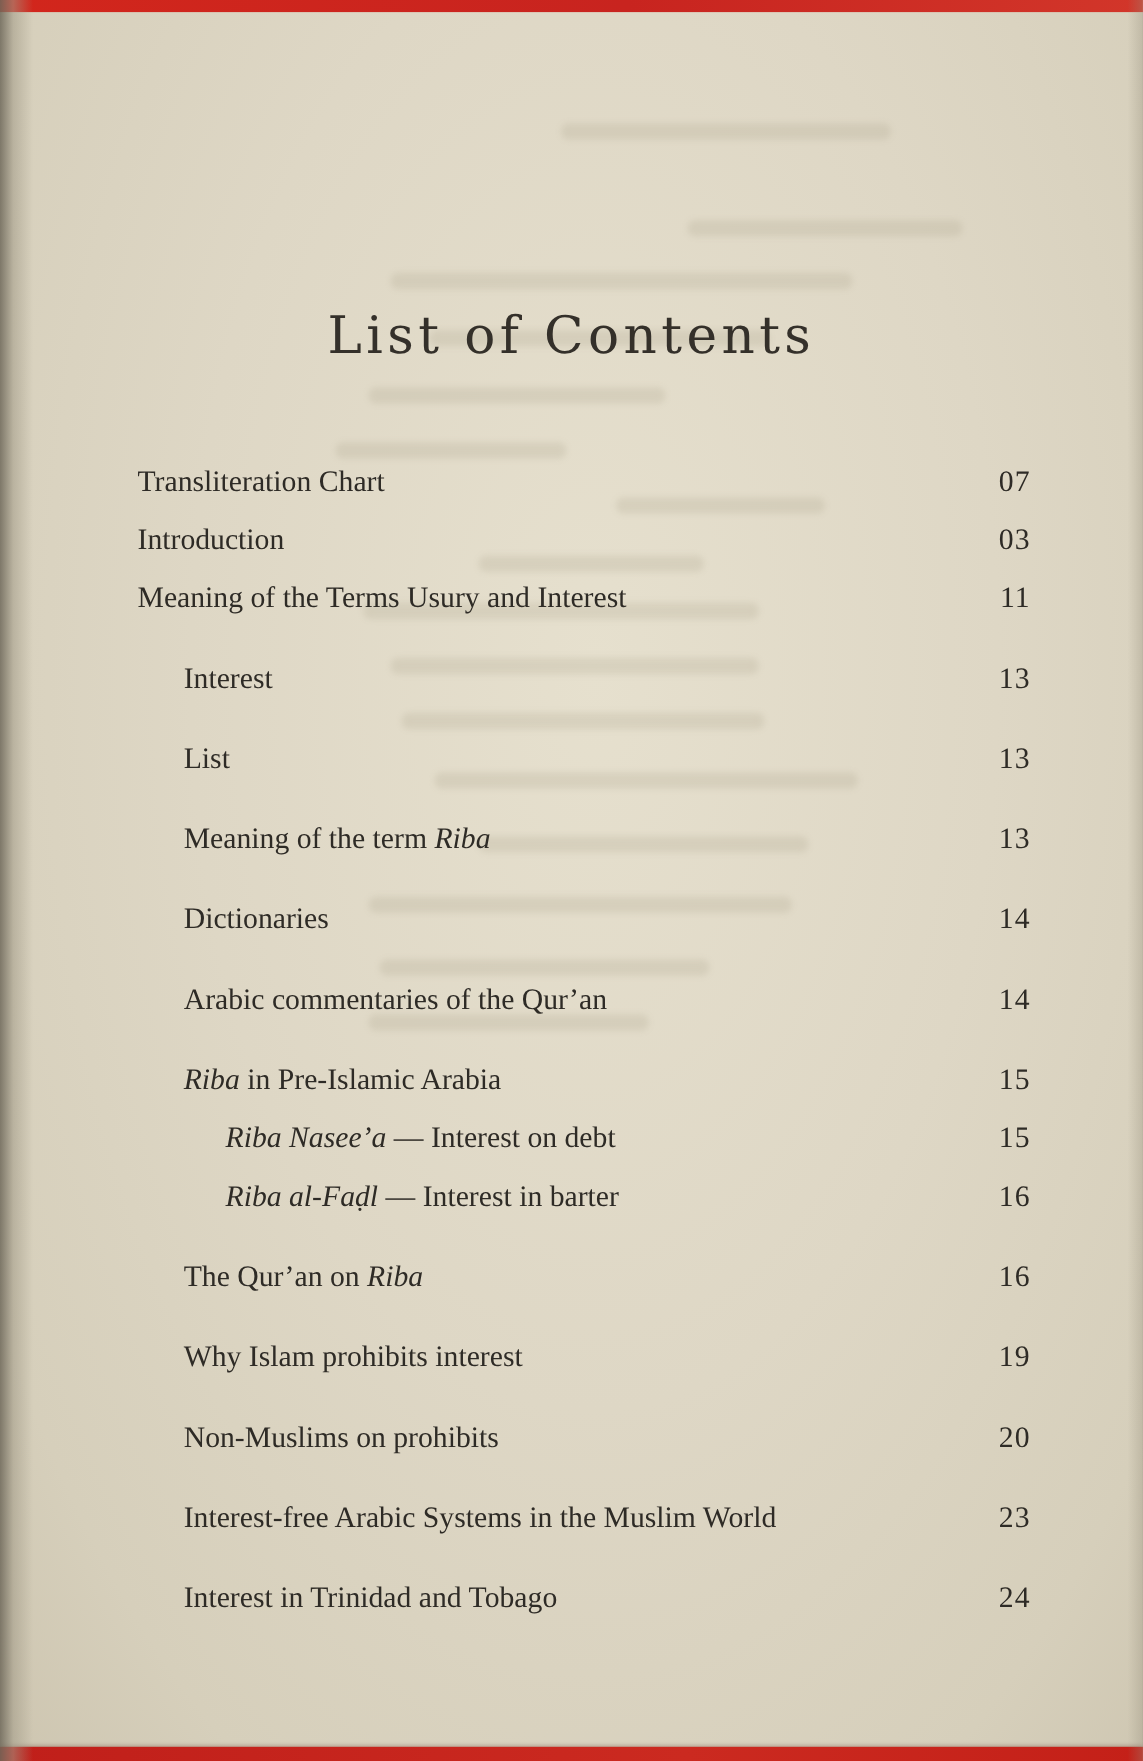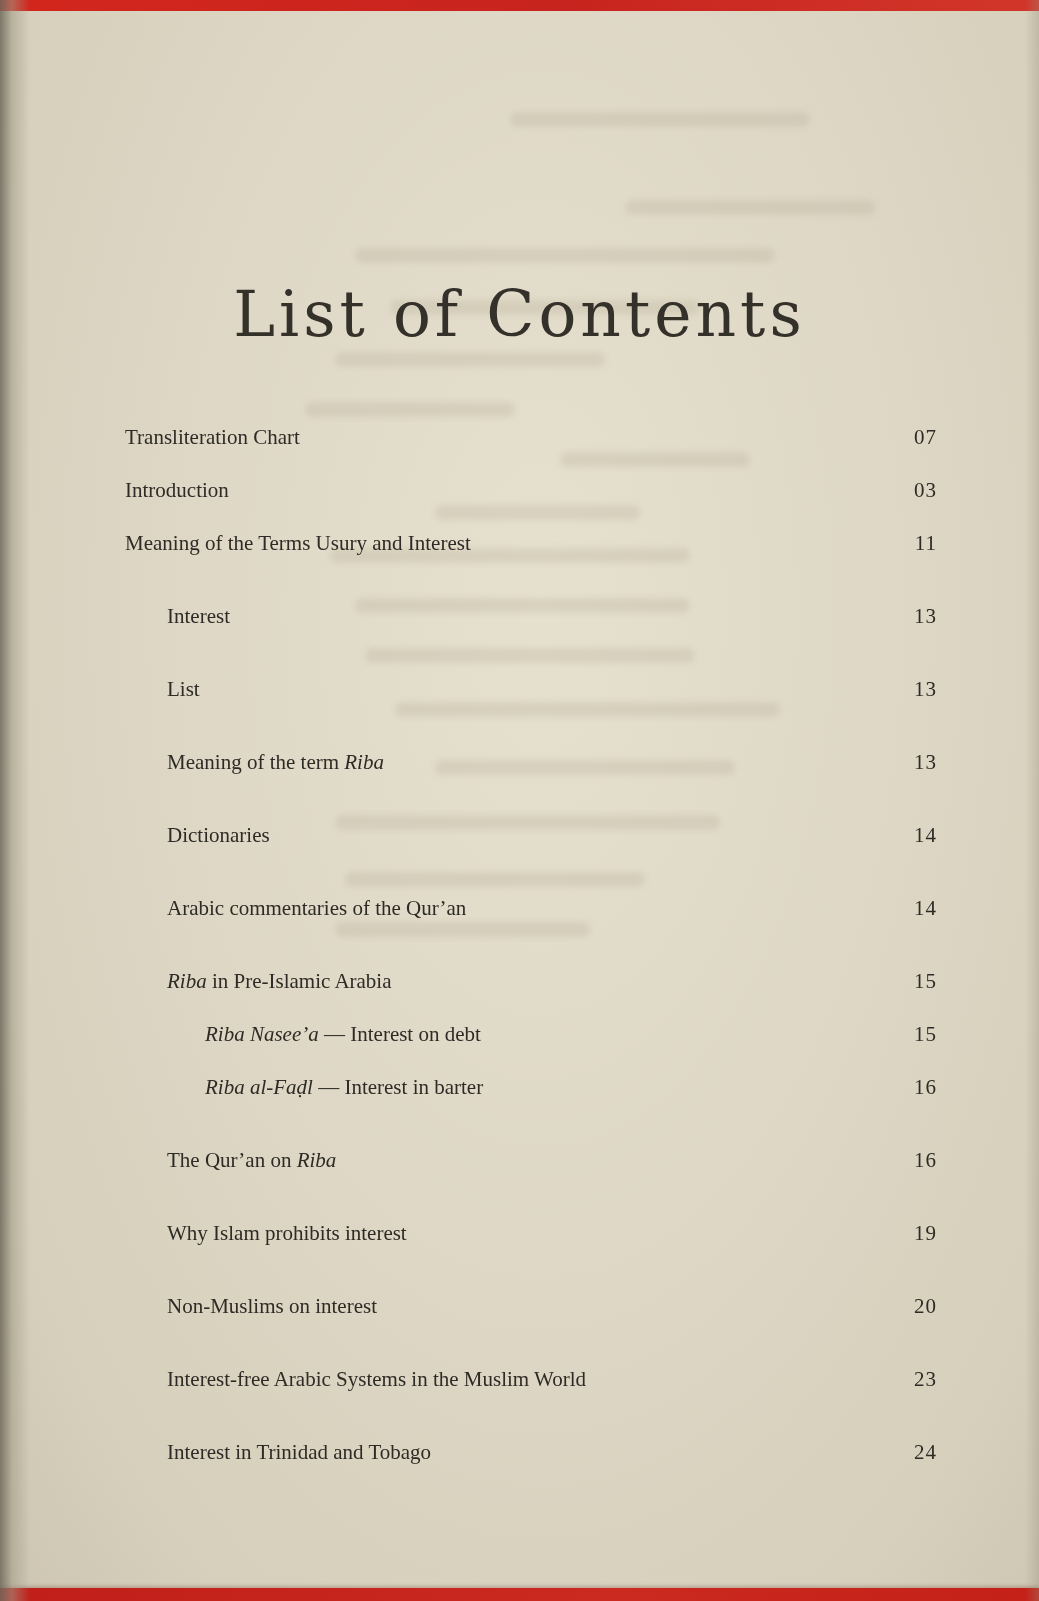--- a/index.html
+++ b/index.html
@@ -56,37 +56,37 @@
 
   .title {
     position: absolute;
     top: 278px;
     left: 0;
     width: 100%;
     margin: 0;
     text-align: center;
     font-family: "DejaVu Serif", serif;
     font-weight: 400;
-    font-size: 63px;
+    font-size: 47px;
     letter-spacing: 4px;
     color: #34302a;
   }
 
   .toc {
     position: absolute;
     top: 420px;
     left: 125px;
     width: 812px;
   }
   .row {
     display: flex;
     align-items: baseline;
     line-height: 34px;
     margin-bottom: 19px;
-    font-size: 21px;
+    font-size: 27px;
   }
   .entry-text { flex: 1 1 auto; }
   .indent-1 .entry-text { padding-left: 42px; margin-top: 20px; }
   .indent-2 .entry-text { padding-left: 80px; }
   .entry-text em { }
   .entry-page {
     flex: 0 0 46px;
     text-align: right;
     letter-spacing: 1px;
   }
@@ -168,21 +168,21 @@
       </div>
       <div class="row indent-1">
         <span class="entry-text"><span>The Qur’an on </span><em>Riba</em></span>
         <span class="entry-page">16</span>
       </div>
       <div class="row indent-1">
         <span class="entry-text"><span>Why Islam prohibits interest</span></span>
         <span class="entry-page">19</span>
       </div>
       <div class="row indent-1">
-        <span class="entry-text"><span>Non-Muslims on interest</span></span>
+        <span class="entry-text"><span>Non-Muslims on prohibits</span></span>
         <span class="entry-page">20</span>
       </div>
       <div class="row indent-1">
         <span class="entry-text"><span>Interest-free Arabic Systems in the Muslim World</span></span>
         <span class="entry-page">23</span>
       </div>
       <div class="row indent-1">
         <span class="entry-text"><span>Interest in Trinidad and Tobago</span></span>
         <span class="entry-page">24</span>
       </div>

